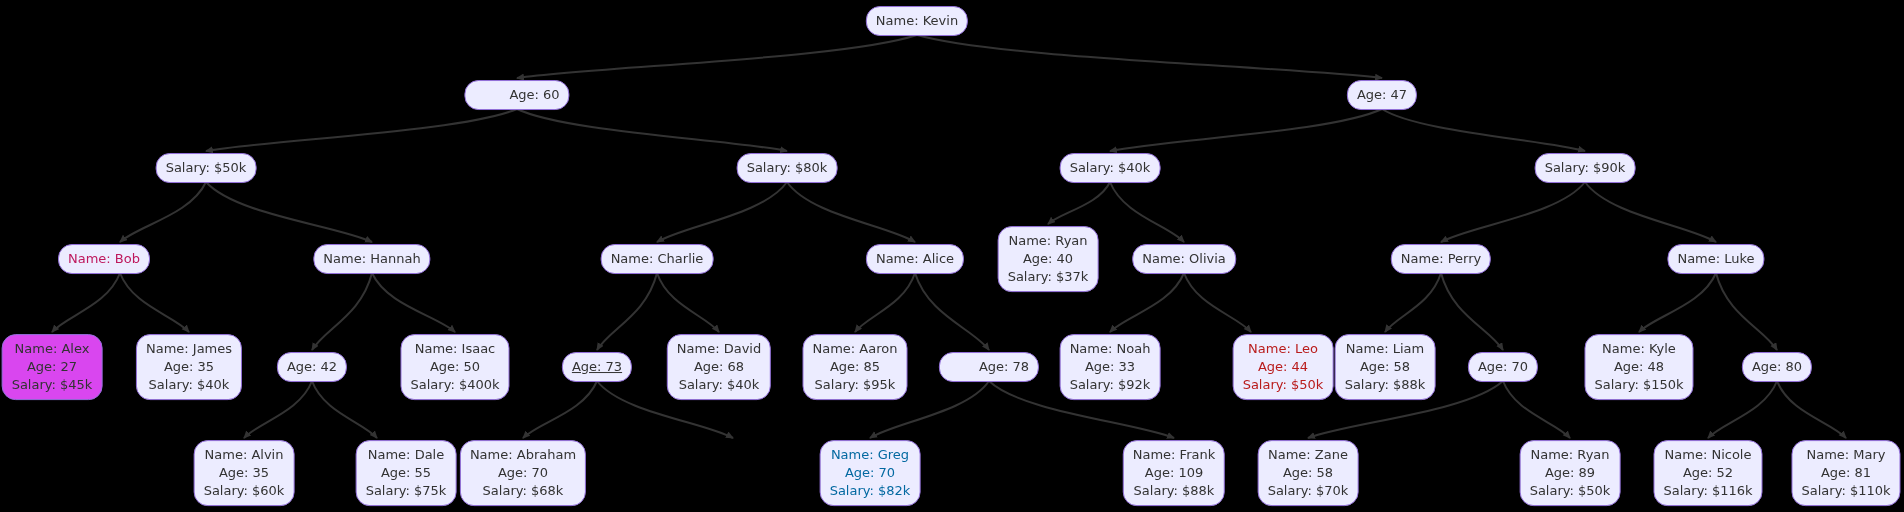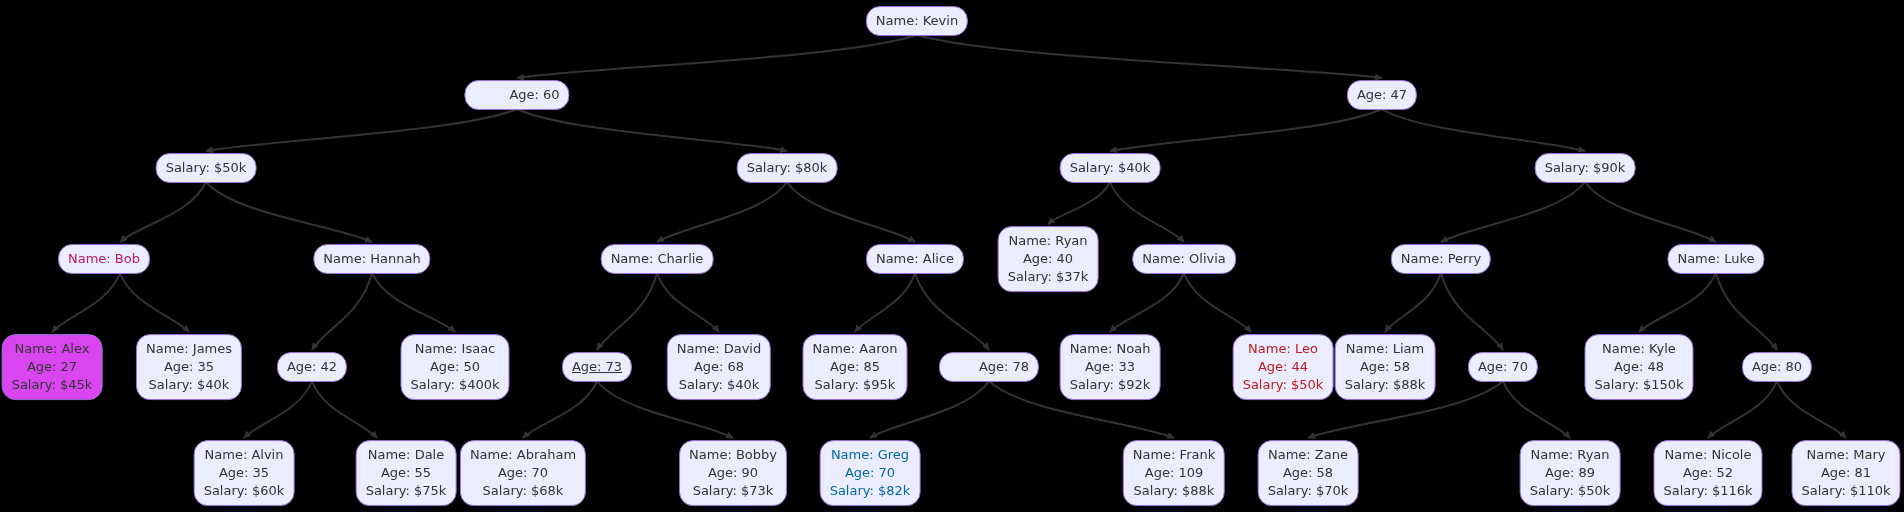--- a/index.html
+++ b/index.html
@@ -207,25 +207,20 @@
     <div class="node" style="left: 377px; top: 473px; background: rgb(236, 236, 255); border-color: rgb(147, 112, 219); color: rgb(51, 51, 51); margin-left: 29px;">
       <div class="node-line">Name: Dale</div>
       <div class="node-line">Age: 55</div>
       <div class="node-line">Salary: $75k</div>
     </div>
     <div class="node" style="left: 523px; top: 473px; background: rgb(236, 236, 255); border-color: rgb(147, 112, 219); color: rgb(51, 51, 51);">
       <div class="node-line">Name: Abraham</div>
       <div class="node-line">Age: 70</div>
       <div class="node-line">Salary: $68k</div>
     </div>
-    <div class="node" style="left: 733px; top: 473px; background: rgb(236, 236, 255); border-color: rgb(147, 112, 219); color: rgb(51, 51, 51);">
-      <div class="node-line">Name: Bobby</div>
-      <div class="node-line">Age: 90</div>
-      <div class="node-line">Salary: $73k</div>
-    </div>
     <div class="node" style="left: 870px; top: 473px; background: rgb(236, 236, 255); border-color: rgb(147, 112, 219); color: #0369a1;">
       <div class="node-line">Name: Greg</div>
       <div class="node-line">Age: 70</div>
       <div class="node-line">Salary: $82k</div>
     </div>
     <div class="node" style="left: 1174px; top: 473px; background: rgb(236, 236, 255); border-color: rgb(147, 112, 219); color: rgb(51, 51, 51);">
       <div class="node-line">Name: Frank</div>
       <div class="node-line">Age: 109</div>
       <div class="node-line">Salary: $88k</div>
     </div>

